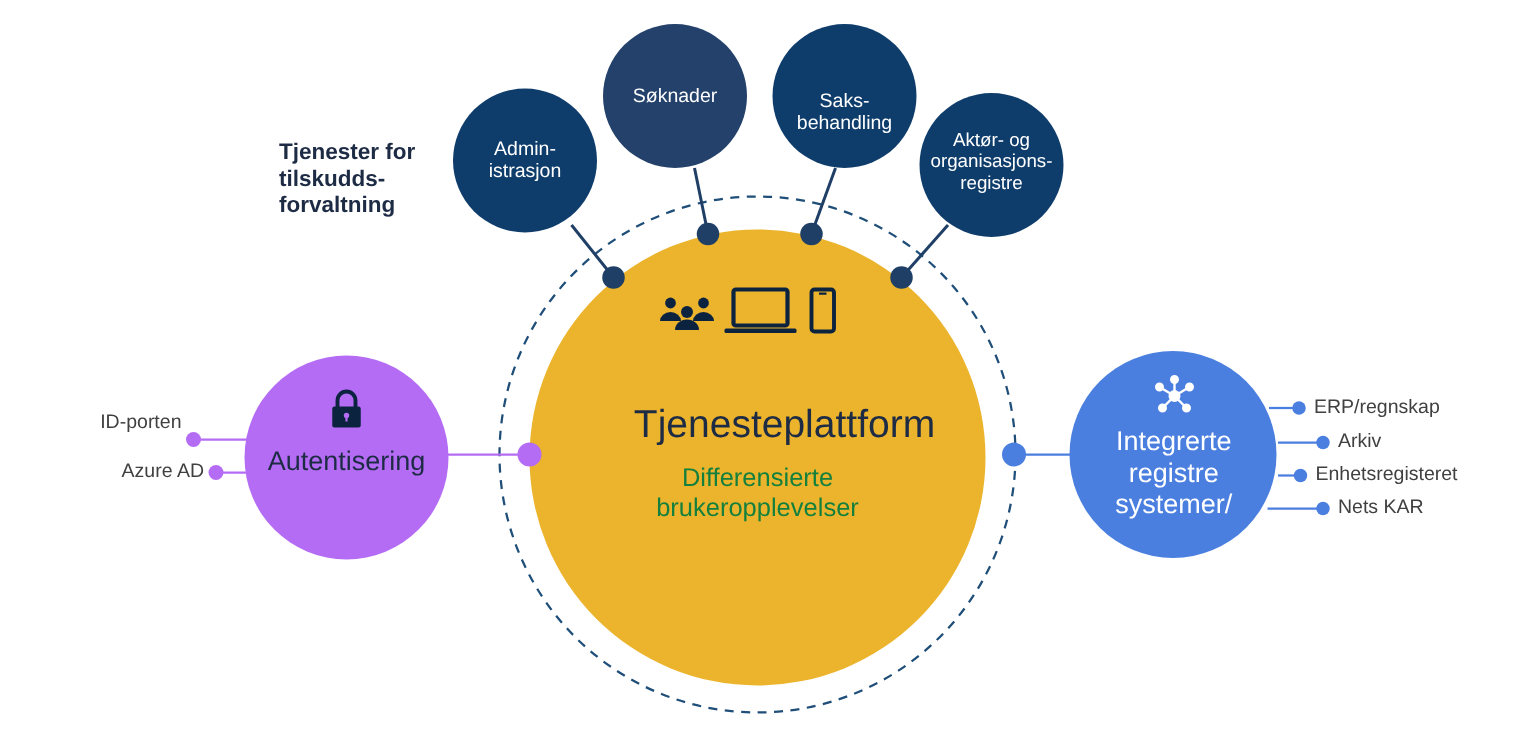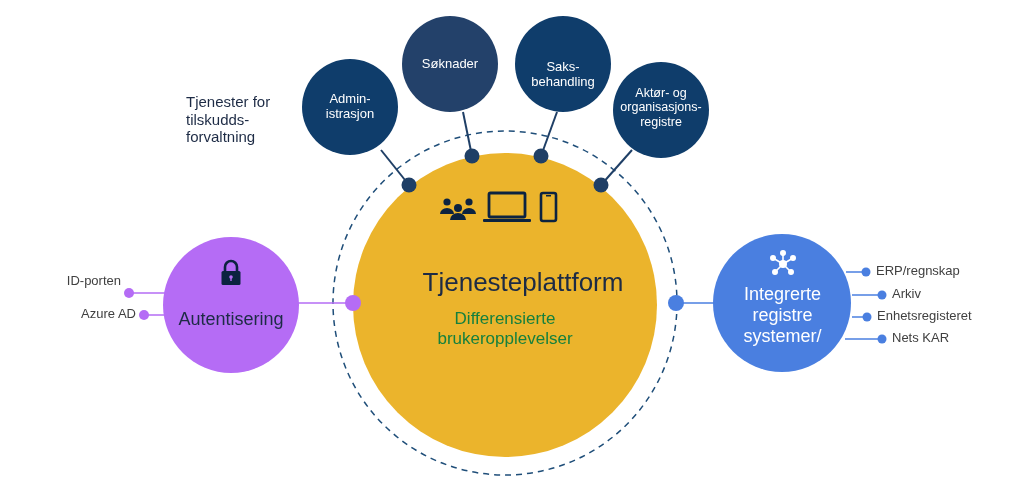--- a/index.html
+++ b/index.html
@@ -87,21 +87,21 @@
     <rect x="489" y="193" width="36" height="24" rx="1.5" fill="none" stroke="#0c2340" stroke-width="2.8"></rect>
     <rect x="483" y="219" width="48" height="3" rx="1" fill="#0c2340"></rect>
   </g>
 
   <g>
     <rect x="541" y="193" width="15" height="28" rx="2" fill="none" stroke="#0c2340" stroke-width="2.6"></rect>
     <rect x="546" y="195" width="5" height="1.5" fill="#0c2340"></rect>
   </g>
 </svg>
 
-<div class="lbl" style="left:186px; top:93px; text-align:left; font-size:15px; color:#1d2b45; line-height:1.17;">
+<div class="lbl" style="left:186px; top:93px; text-align:left; font-size:15px; color:#1d2b45; line-height:1.17;font-weight:bold;">
   <div>Tjenester for</div>
   <div>tilskudds-</div>
   <div>forvaltning</div>
 </div>
 
 <div class="lbl sat-lbl" style="left:302px; top:92px;">
   <div>Admin-</div>
   <div>istrasjon</div>
 </div>
 <div class="lbl sat-lbl" style="left:402px; top:57px;">
@@ -116,21 +116,21 @@
   <div>organisasjons-</div>
   <div>registre</div>
 </div>
 
 <div class="lbl" style="left:355px; top:268px; width:336px; font-size:26px; color:#1d2b45;">Tjenesteplattform</div>
 <div class="lbl" style="left:355px; top:309px; width:300px; font-size:17px; color:#15803d; line-height:1.2;">
   <div>Differensierte</div>
   <div>brukeropplevelser</div>
 </div>
 
-<div class="lbl" style="left:163px; top:297px; width:136px; font-size:18px; color:#1d2b45;margin-top:12px;">Autentisering</div>
+<div class="lbl" style="left:163px; top:297px; width:136px; font-size:18px; color:#1d2b45;">Autentisering</div>
 <div class="lbl side-lbl" style="right:903px; top:274px; text-align:left;">ID-porten</div>
 <div class="lbl side-lbl" style="right:888px; top:307px; text-align:right;">Azure AD</div>
 
 <div class="lbl" style="left:713px; top:284px; width:139px; font-size:18px; color:#ffffff; line-height:1.17;">
   <div>Integrerte</div>
   <div>registre</div>
   <div>systemer/</div>
 </div>
 <div class="lbl side-lbl" style="left:876px; top:264px; text-align:left;">ERP/regnskap</div>
 <div class="lbl side-lbl" style="left:892px; top:287px; text-align:right;">Arkiv</div>

